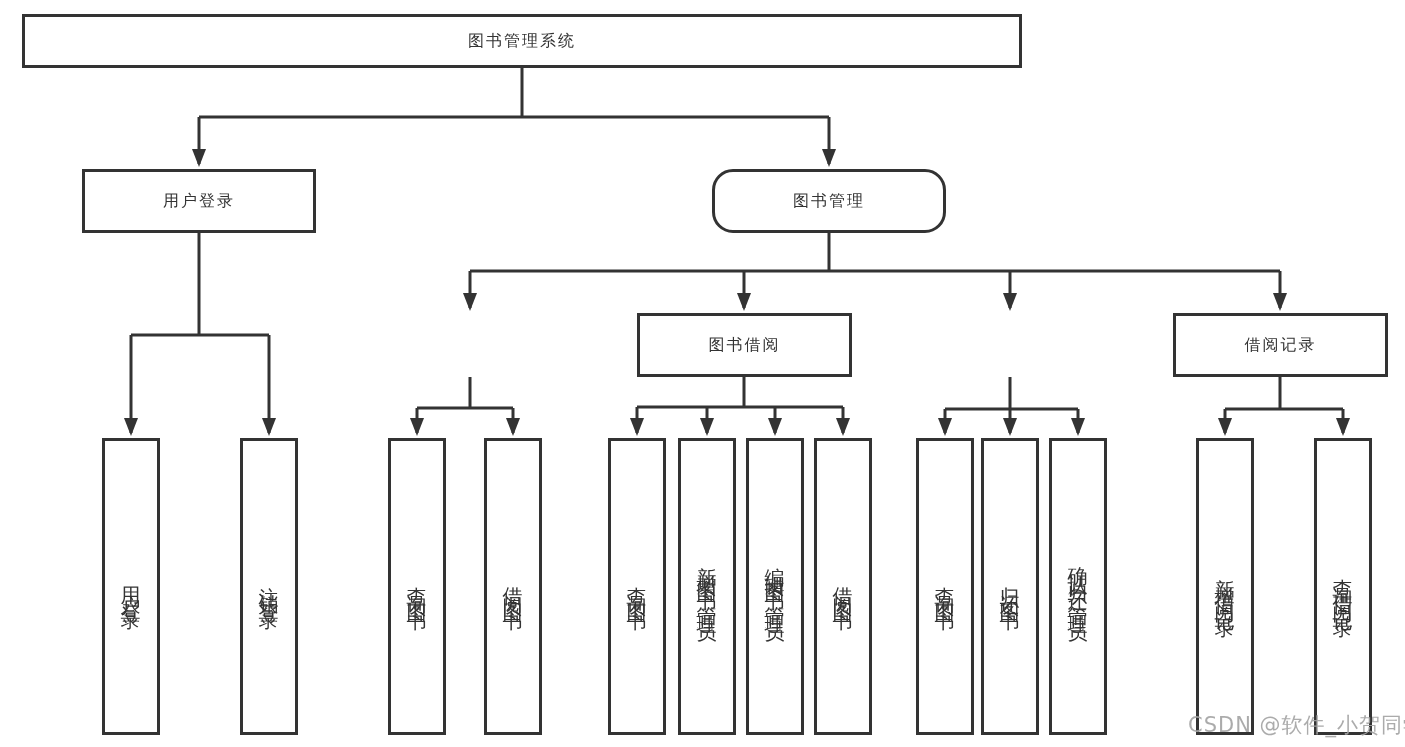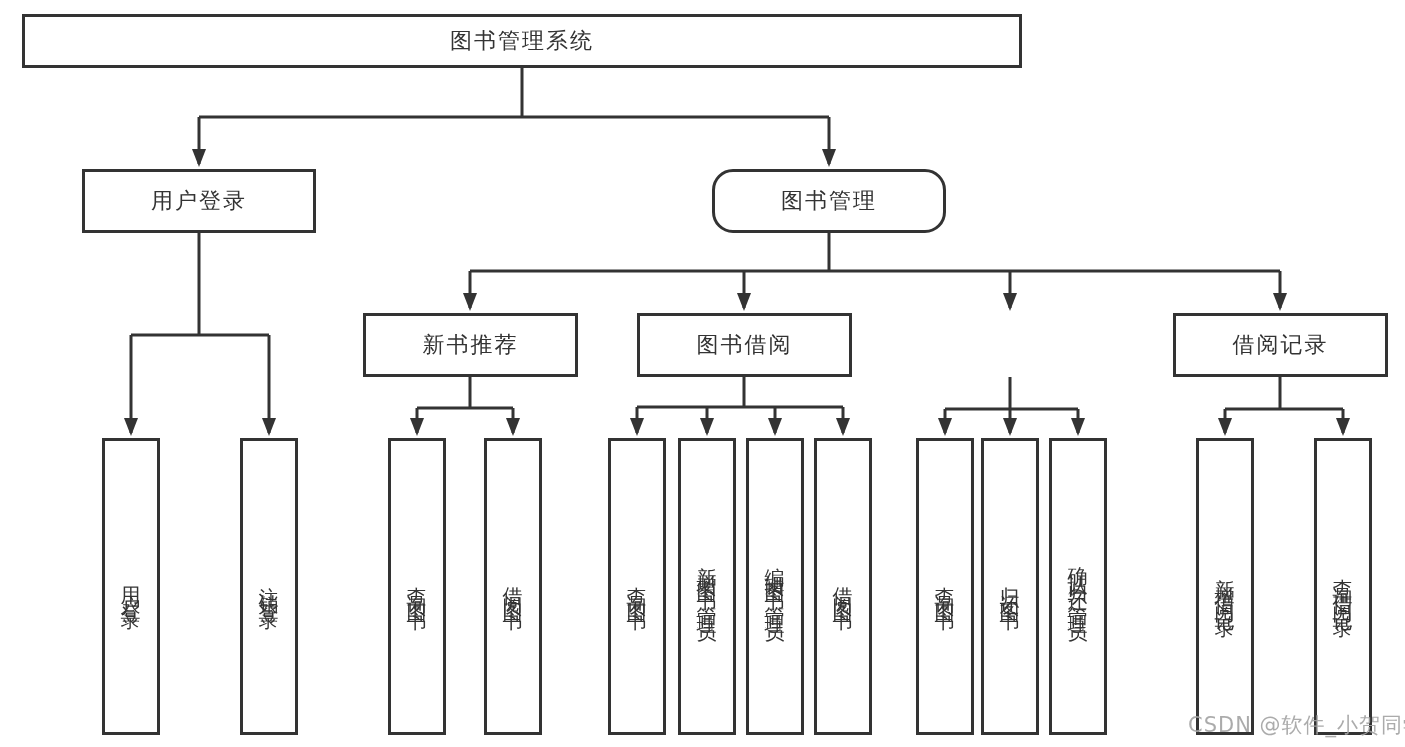--- a/index.html
+++ b/index.html
@@ -7,21 +7,21 @@
   #canvas{position:relative;width:1405px;height:747px;background:var(--bg,#ffffff);overflow:hidden;}
   #wires{position:absolute;left:0;top:0;width:1405px;height:747px;}
   .box{
     position:absolute;
     box-sizing:border-box;
     border:3px solid var(--line,#333333);
     background:var(--box-fill,#ffffff);
     color:var(--text,#333333);
     display:flex;align-items:center;justify-content:center;
   }
-  .hbox{font-size:22px;letter-spacing:2px;white-space:nowrap;justify-content:center;}
+  .hbox{font-size:16px;letter-spacing:2px;white-space:nowrap;justify-content:center;}
   .root{left:22px;top:14px;width:1000px;height:54px;}
   .lv2{width:234px;height:64px;}
   .lv3{width:215px;height:64px;top:313px;}
   .leaf{width:58px;height:297px;top:438px;}
   .leaf span{
     writing-mode:vertical-rl;
     text-orientation:mixed;
     font-size:20px;
     letter-spacing:8px;
     line-height:1;
@@ -87,23 +87,20 @@
     <span>图书管理系统</span>
   </div>
 
   <div class="box hbox lv2" style="left:82px;top:169px;">
     <span>用户登录</span>
   </div>
   <div class="box hbox lv2" style="left:712px;top:169px;border-radius:21px;">
     <span>图书管理</span>
   </div>
 
-  <div class="box hbox lv3" style="left:363px;">
-    <span>新书推荐</span>
-  </div>
   <div class="box hbox lv3" style="left:637px;">
     <span>图书借阅</span>
   </div>
   <div class="box hbox lv3" style="left:1173px;">
     <span>借阅记录</span>
   </div>
 
   <div class="box leaf" style="left:102px;">
     <span>用户登录</span>
   </div>

